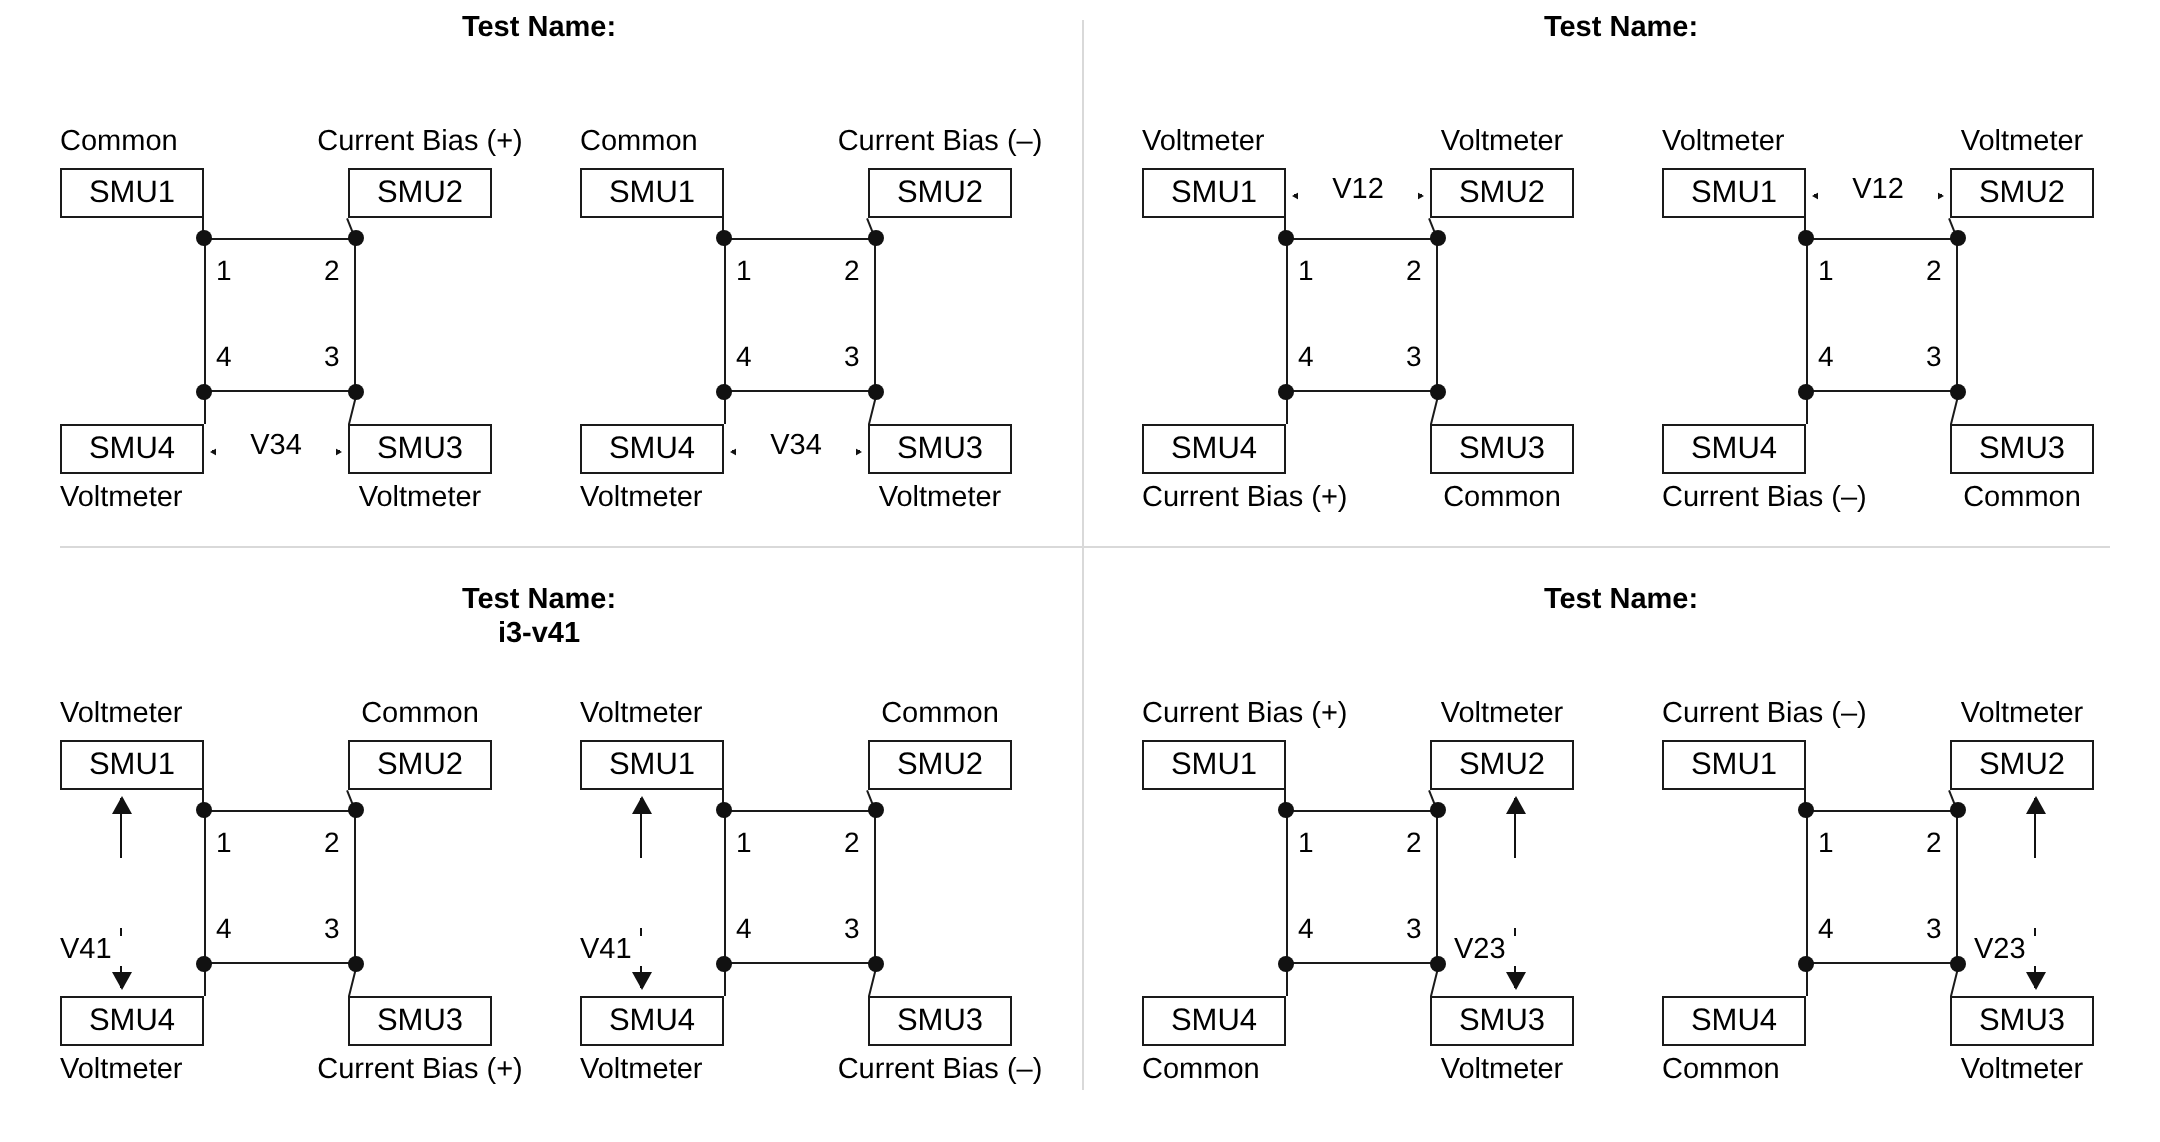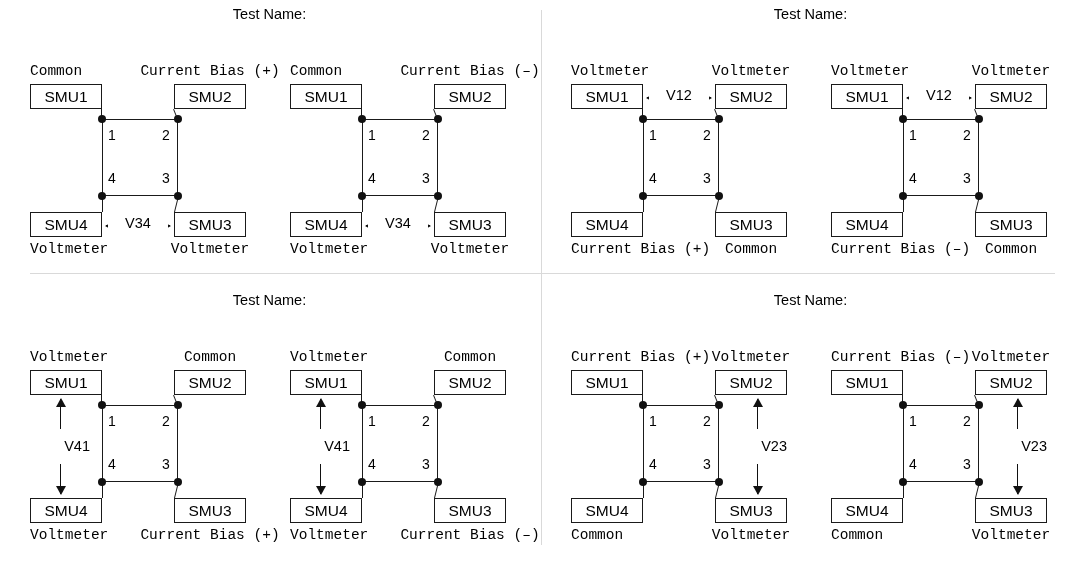--- a/index.html
+++ b/index.html
@@ -19,21 +19,21 @@
   }
   .h-divider{
     position:absolute;left:30px;top:273px;width:1025px;height:1px;
     background:#d9d9d9;
   }
 
   
   .panel{position:absolute;}
   .panel-title{
     position:absolute;top:0;left:0;width:100%;
-    text-align:center;font-weight:normal;font-size:14.5px;line-height:17px;
+    text-align:center;font-weight:bold;font-size:14.5px;line-height:17px;
   }
   .panel-title .ln2{display:block;}
 
   
   .diagram{position:absolute;width:250px;height:200px;}
 
   .smu-box{
     position:absolute;
     width:72px;height:25px;
     border:1.6px solid #1a1a1a;
@@ -44,21 +44,20 @@
     box-sizing:border-box;
     z-index:4;
   }
 
   .role{
     position:absolute;
     font-size:14.5px;
     line-height:17px;
     white-space:nowrap;
     z-index:4;
-    font-family:Liberation Mono, monospace;
   }
   .role.left{text-align:left;}
   .role.ctr{text-align:center;}
 
   
   .square{
     position:absolute;
     width:76px;height:77px;
     border:1.8px solid #1a1a1a;
     box-sizing:border-box;
@@ -90,21 +89,21 @@
   .ah-left:before,.ah-right:before{
     content:"";position:absolute;top:-4.5px;width:0;height:0;
     border-top:5px solid transparent;border-bottom:5px solid transparent;
   }
   .ah-left:before{left:-1px;border-right:9px solid #111;}
   .ah-right:before{right:-1px;border-left:9px solid #111;}
 
   .meas-v{position:absolute;z-index:4;}
   .meas-v .lbl{
     position:absolute;font-size:14.5px;line-height:15px;
-    text-align:right;white-space:nowrap;
+    text-align:left;white-space:nowrap;margin-top:29px;
   }
   .arrow-line-v{
     position:absolute;width:0;border-left:1.7px solid #111;
   }
   .av-up:before,.av-down:before{
     content:"";position:absolute;left:-5.4px;width:0;height:0;
     border-left:5px solid transparent;border-right:5px solid transparent;
   }
   .av-up:before{top:-1px;border-bottom:9px solid #111;}
   .av-down:before{bottom:-1px;border-top:9px solid #111;}
@@ -227,21 +226,21 @@
         <div class="role ctr" style="left: 118px; top: 193px; width: 140px;">Common</div>
         <div class="role left" style="left: 8px; top: 193px; width: 140px;">Current Bias (–)</div>
         <div class="meas-h" style="left: 0px; top: 0px; width: 250px; height: 1px;">
           <div class="arrow-line-h ah-left" style="left: 84px; top: 48.5px; width: 30px;"></div>
           <div class="arrow-line-h ah-right" style="left: 118px; top: 48.5px; width: 30px;"></div>
           <div class="lbl" style="left: 86px; top: 39.5px; width: 60px; background: rgb(255, 255, 255);">V12</div>
         </div>
       </div>
     </div>
     <div class="panel" style="left: 0px; top: 292px; width: 539px; height: 268px;">
-      <div class="panel-title"><span>Test Name:</span></div>
+      <div class="panel-title"><span>Test Name:</span><span class="ln2">i3-v41</span></div>
       <div class="diagram" style="left: 22px; top: 42px;">
         <div class="square" style="left: 80px; top: 71px; width: 76px; height: 77px;"></div>
         <div class="node" style="left: 76px; top: 67px;"></div>
         <div class="node" style="left: 152px; top: 67px;"></div>
         <div class="node" style="left: 152px; top: 144px;"></div>
         <div class="node" style="left: 76px; top: 144px;"></div>
         <div class="corner-num" style="left: 86px; top: 80px;">1</div>
         <div class="corner-num" style="left: 140px; top: 80px;">2</div>
         <div class="corner-num" style="left: 140px; top: 123px;">3</div>
         <div class="corner-num" style="left: 86px; top: 123px;">4</div>

